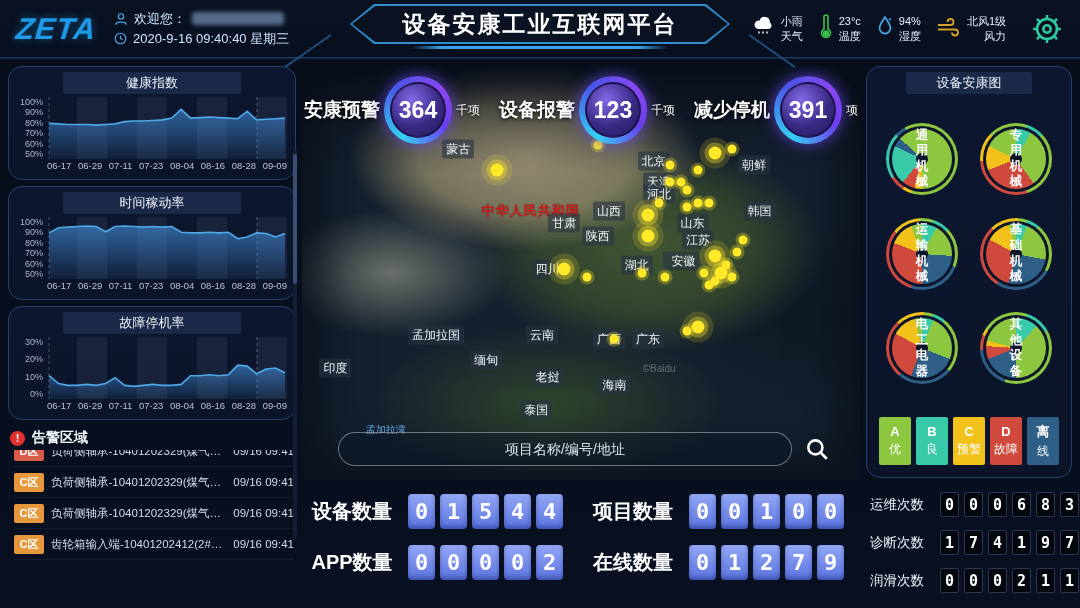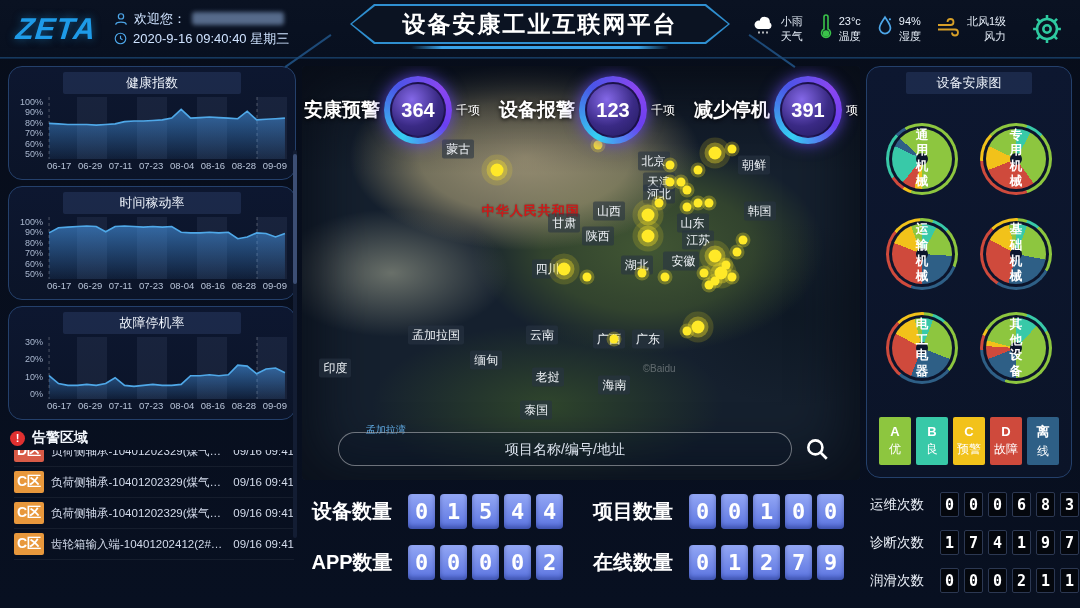--- a/index.html
+++ b/index.html
@@ -63,21 +63,21 @@
   .plot svg { display:block; }
 
   
   .alerts { flex:1; display:flex; flex-direction:column; overflow:hidden; }
   .alerts-header { display:flex; align-items:center; gap:7px; font-size:14px; font-weight:bold; color:#f2f6fc; padding:3px 2px; }
   .alert-bang { width:15px; height:15px; border-radius:50%; background:#e03030; color:#fff; font-size:11px;
     font-weight:bold; display:flex; align-items:center; justify-content:center; }
   .alert-list { flex:1; overflow:hidden; padding:0 2px 0 6px; }
   .alert-row { display:flex; align-items:center; gap:7px; height:31px; border-bottom:1px solid rgba(255,255,255,.06); cursor:pointer; }
   .alert-row.clipped { margin-top:-14px; }
-  .badge { flex:none; width:30px; text-align:center; font-size:14px; font-weight:bold; color:#fff;
+  .badge { flex:none; width:30px; text-align:center; font-size:11px; font-weight:bold; color:#fff;
     padding:2px 0; border-radius:2px; }
   .lvl-c { background:#e8983c; } .lvl-d { background:#d85b47; }
   .a-text { flex:1; font-size:11.5px; color:#d4dcec; white-space:nowrap; overflow:hidden; text-overflow:ellipsis; }
   .a-time { flex:none; font-size:11.5px; color:#d4dcec; }
   .left-scroll { position:absolute; top:84px; right:-1px; width:4px; height:388px; background:#131d33; border-radius:2px; }
   .left-scroll .thumb { position:absolute; top:4px; left:0; width:100%; height:130px; background:#3c4e74; border-radius:2px; cursor:grab; }
 
   
   .map { height:414px; position:relative; overflow:hidden; border-radius:4px; background-color:#15202e;
     background-image:
@@ -101,21 +101,21 @@
   .kpi-row { position:absolute; top:10px; left:2px; right:2px; display:flex; justify-content:space-between;
     align-items:center; z-index:5; }
   .kpi { display:flex; align-items:center; gap:4px; }
   .kpi-label { font-size:19px; font-weight:bold; color:#fff; text-shadow:0 1px 4px #000; }
   .kpi-ring { width:68px; height:68px; border-radius:50%; padding:6px;
     background:conic-gradient(from 210deg,#35d0f2 0%,#4a55e8 30%,#8a46f0 55%,#6a3ff0 75%,#35d0f2 100%);
     box-shadow:0 0 16px rgba(100,70,230,.85); }
   .kpi-inner { width:100%; height:100%; border-radius:50%; border:2px solid rgba(15,8,50,.65);
     background:radial-gradient(circle at 38% 30%,#8468e8 0%,#3a2a85 55%,#221a5c 100%);
     display:flex; align-items:center; justify-content:center; }
-  .kpi-value { font-size:20px; font-weight:bold; color:#fff; }
+  .kpi-value { font-size:23px; font-weight:bold; color:#fff; }
   .kpi-unit { font-size:12px; color:#fff; text-shadow:0 1px 3px #000; }
 
   .search-row { position:absolute; left:36px; right:30px; bottom:14px; display:flex; align-items:center; gap:12px; z-index:6; }
   .search-row input { flex:1; height:34px; border-radius:17px; border:1px solid rgba(255,255,255,.4);
     background:rgba(12,22,40,.35); color:#eef3fb; font-size:14px; text-align:center; outline:none; }
   .search-row input::placeholder { color:#e6edf8; opacity:.95; }
 
   
   .center-counters { flex:1; display:grid; grid-template-columns:1fr 1fr; column-gap:10px; row-gap:16px;
     padding:14px 2px 0 4px; align-content:start;text-align:center; }

